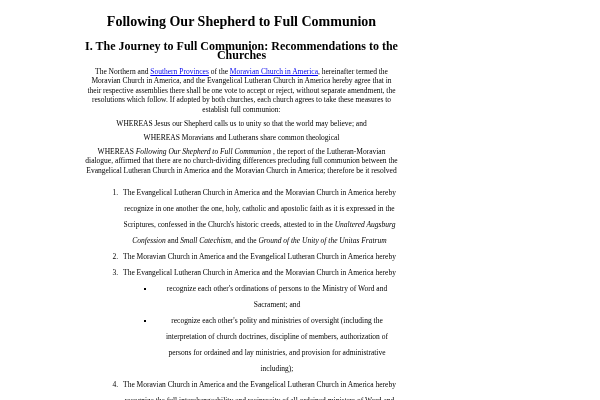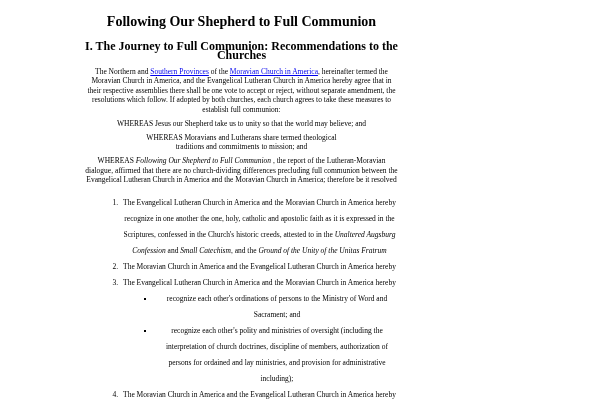--- a/index.html
+++ b/index.html
@@ -63,23 +63,23 @@
 <body>
 
 <div class="page">
 
   <h1 class="doc-title">Following Our Shepherd to Full Communion</h1>
 
   <h2 class="section-heading">I. The Journey to Full Communion: Recommendations to the Churches</h2>
 
   <p><span>The Northern and </span><a href="#" class="doc-link">Southern Provinces</a><span> of the </span><a href="#" class="doc-link">Moravian Church in America</a><span>, hereinafter termed the Moravian Church in America, and the Evangelical Lutheran Church in America hereby agree that in their respective assemblies there shall be one vote to accept or reject, without separate amendment, the resolutions which follow. If adopted by both churches, each church agrees to take these measures to establish full communion:</span></p>
 
-  <p>WHEREAS Jesus our Shepherd take us to unity so that the world may believe; and</p>
+  <p>WHEREAS Jesus our Shepherd calls us to unity so that the world may believe; and</p>
 
-  <p><span>WHEREAS Moravians and Lutherans share termed theological</span><br><span>traditions and commitments to mission; and</span></p>
+  <p><span>WHEREAS Moravians and Lutherans share common theological</span><br></p>
 
 
   <p><span>WHEREAS </span><i>Following Our Shepherd to Full Communion</i><span> , the report of the Lutheran-Moravian dialogue, affirmed that there are no church-dividing differences precluding full communion between the Evangelical Lutheran Church in America and the Moravian Church in America; therefore be it resolved</span></p>
 
   <ol class="resolutions">
 
     <li><span>The Evangelical Lutheran Church in America and the Moravian Church in America hereby recognize in one another the one, holy, catholic and apostolic faith as it is expressed in the Scriptures, confessed in the Church's historic creeds, attested to in the </span><i>Unaltered Augsburg Confession</i><span> and </span><i>Small Catechism</i><span>, and the </span><i>Ground of the Unity of the Unitas Fratrum</i></li>
 
     <li><span>The Moravian Church in America and the Evangelical Lutheran Church in America hereby</span>
     </li>

